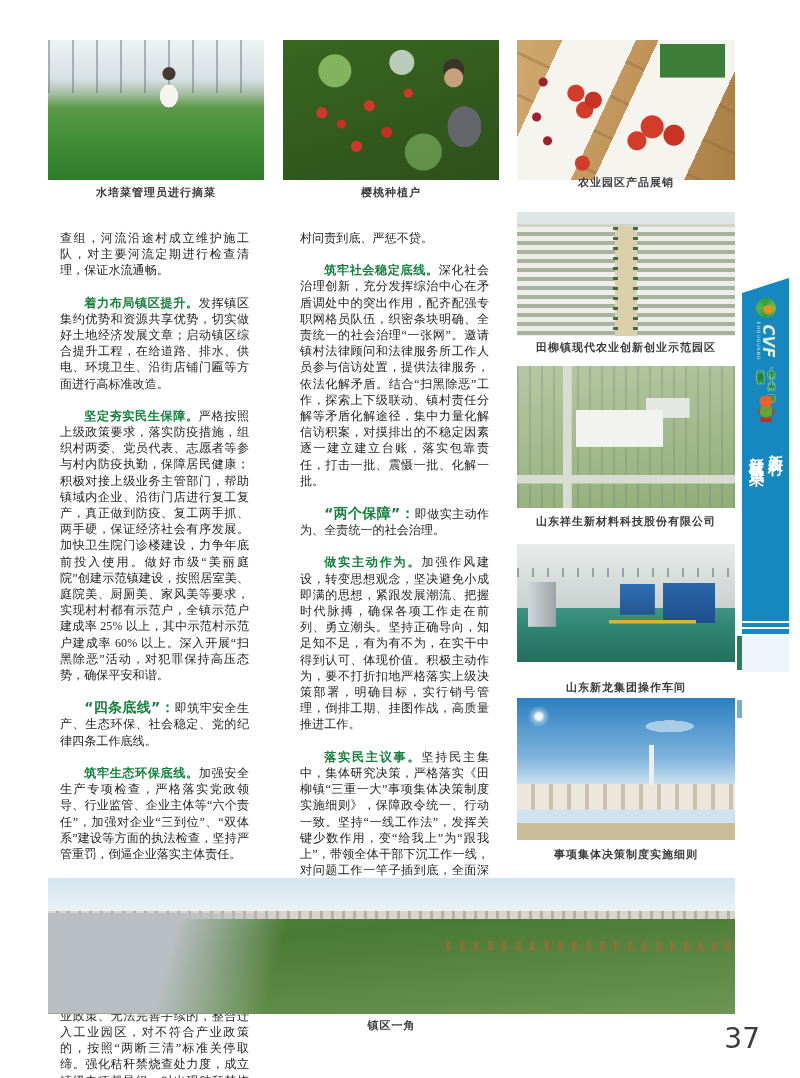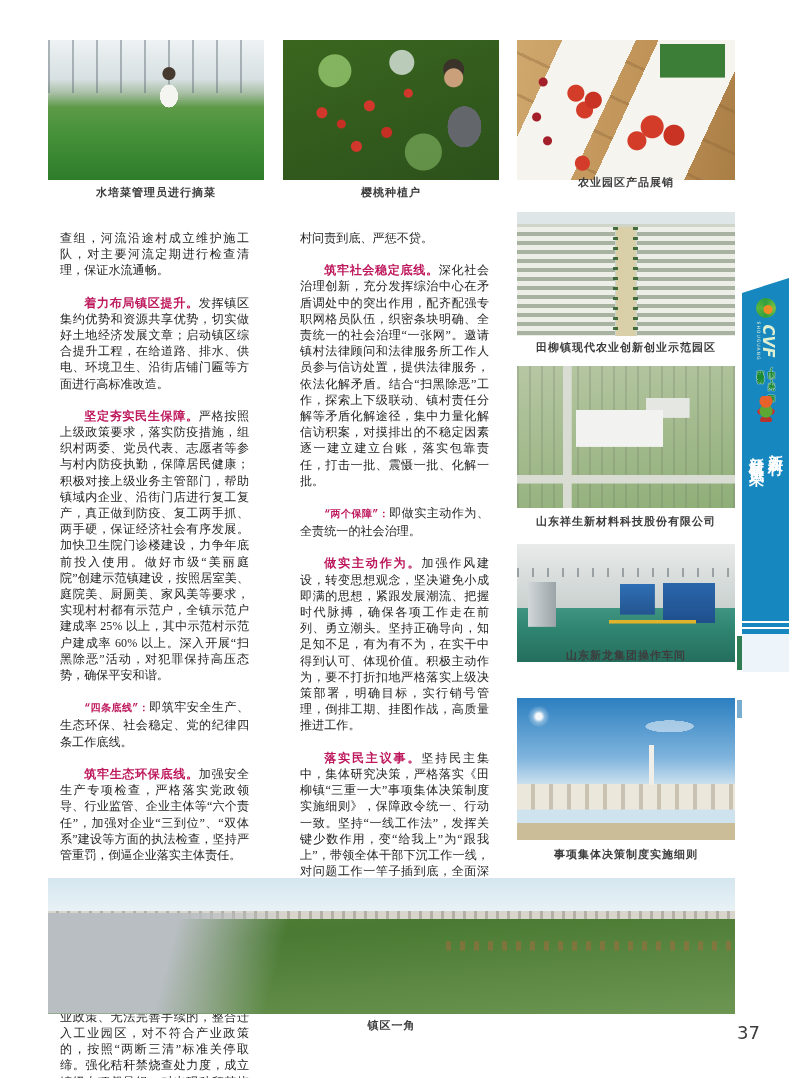--- a/index.html
+++ b/index.html
@@ -78,22 +78,22 @@
     repeating-linear-gradient(90deg,#d8d5cc 0 8px,#b4b0a5 8px 11px) 0 26%/100% 6% no-repeat,
     linear-gradient(#d4e6ef,#e9f2f6) 0 0/100% 25% no-repeat,
     linear-gradient(175deg,#55863c 0%,#4a7a33 40%,#6d9653 100%)}
   
   .caption{position:absolute;text-align:center;font-family:"DejaVu Sans","Liberation Sans",sans-serif;
            font-weight:700;font-size:11px;color:#3d3d3d;letter-spacing:1px;}
   .col{position:absolute;width:221px;text-align:justify;font-size:12.1px;line-height:16.2px;}
   .col p{margin:16px;text-indent:2em;}
   .col p.cont{text-indent:0;}
   .col p.gap{margin-top:15px;}
-  .lead{font-family:"DejaVu Sans","Liberation Sans",sans-serif;font-weight:700;color:#be185d;}
-  .lead.big{font-size:10px;font-family:Liberation Mono, monospace;}
+  .lead{font-family:"DejaVu Sans","Liberation Sans",sans-serif;font-weight:700;color:#15803d;}
+  .lead.big{font-size:14px;}
   
   .flag{position:absolute;left:742px;top:278px;width:47px;height:356px;background:#1787bf;
         clip-path:polygon(0 15px,100% 0,100% 100%,0 100%);
         display:flex;flex-direction:column;align-items:center;padding-top:20px;box-sizing:border-box;}
   .swirl{width:20px;height:20px;border-radius:50%;
          background:radial-gradient(circle at 60% 58%, #f08c26 0 4px, transparent 5px),
                     conic-gradient(#2e9e3e,#7cc242,#2e9e3e,#5cb53c,#2e9e3e);
          margin-bottom:4px;flex:none;}
   .cvf{flex:none;transform:rotate(90deg);text-align:center;margin:10px 0 6px 0;
        font-family:"DejaVu Sans","Liberation Sans",sans-serif;}
@@ -114,21 +114,21 @@
       font-family:"DejaVu Sans","Liberation Sans",sans-serif;font-weight:700;color:#fff;
       font-size:15px;letter-spacing:4px;display:flex;flex-direction:column;align-items:center;}
   .slogan span{display:block;}
   .slogan .s2{margin-top:14px;}
   .stripes{margin-top:auto;width:100%;height:15px;flex:none;
       background:linear-gradient(180deg,#1787bf 0 2px,#ffffff 2px 4px,#1787bf 4px 8px,#ffffff 8px 10px,#1787bf 10px 15px);}
   .flag-tail{position:absolute;left:742px;top:634px;width:47px;height:38px;background:#eef5fa;}
   .tail-green{position:absolute;left:737px;top:636px;width:5px;height:34px;background:#2f7d52;}
   .tail-blue{position:absolute;left:737px;top:700px;width:5px;height:18px;background:#79add0;}
   .page-num{position:absolute;left:700px;top:1022px;width:60px;text-align:right;
-      font-family:"DejaVu Sans","Liberation Sans",sans-serif;font-size:18px;color:#3c3c3c;}
+      font-family:"DejaVu Sans","Liberation Sans",sans-serif;font-size:28px;color:#3c3c3c;}
 </style>
 </head>
 <body>
 
 <div class="photo photo-hydro" style="left:48px;top:40px;width:216px;height:140px;"></div>
 <div class="photo photo-cherry" style="left:283px;top:40px;width:216px;height:140px;"></div>
 <div class="photo photo-tomato" style="left:517px;top:40px;width:218px;height:140px;"></div>
 <div class="caption" style="left:48px;top:185px;width:216px;">水培菜管理员进行摘菜</div>
 <div class="caption" style="left:283px;top:185px;width:216px;">樱桃种植户</div>
 <div class="caption" style="left:517px;top:175px;width:218px;">农业园区产品展销</div>
@@ -150,21 +150,21 @@
   <p><b class="lead">落实民主议事。</b><span>坚持民主集中，集体研究决策，严格落实《田柳镇“三重一大”事项集体决策制度实施细则》，保障政令统一、行动一致。坚持“一线工作法”，发挥关键少数作用，变“给我上”为“跟我上”，带领全体干部下沉工作一线，对问题工作一竿子插到底，全面深入农村企业一线服务群众。</span></p>
 </div>
 
 <div class="photo photo-aerial1" style="left:517px;top:212px;width:218px;height:124px;"></div>
 <div class="caption" style="left:517px;top:340px;width:218px;">田柳镇现代农业创新创业示范园区</div>
 
 <div class="photo photo-aerial2" style="left:517px;top:366px;width:218px;height:142px;"></div>
 <div class="caption" style="left:517px;top:514px;width:218px;">山东祥生新材料科技股份有限公司</div>
 
 <div class="photo photo-workshop" style="left:517px;top:544px;width:218px;height:118px;"></div>
-<div class="caption" style="left:517px;top:648px;width:218px;">山东新龙集团操作车间</div>
+<div class="caption" style="left:517px;top:680px;width:218px;">山东新龙集团操作车间</div>
 
 <div class="photo photo-industry" style="left:517px;top:698px;width:218px;height:142px;"></div>
 <div class="caption" style="left:517px;top:847px;width:218px;">事项集体决策制度实施细则</div>
 
 <div class="flag">
   <div class="swirl"></div>
   <div class="cvf">
     <div class="acr">CVF</div>
     <div class="sub">SHOUGUANG</div>
   </div>

